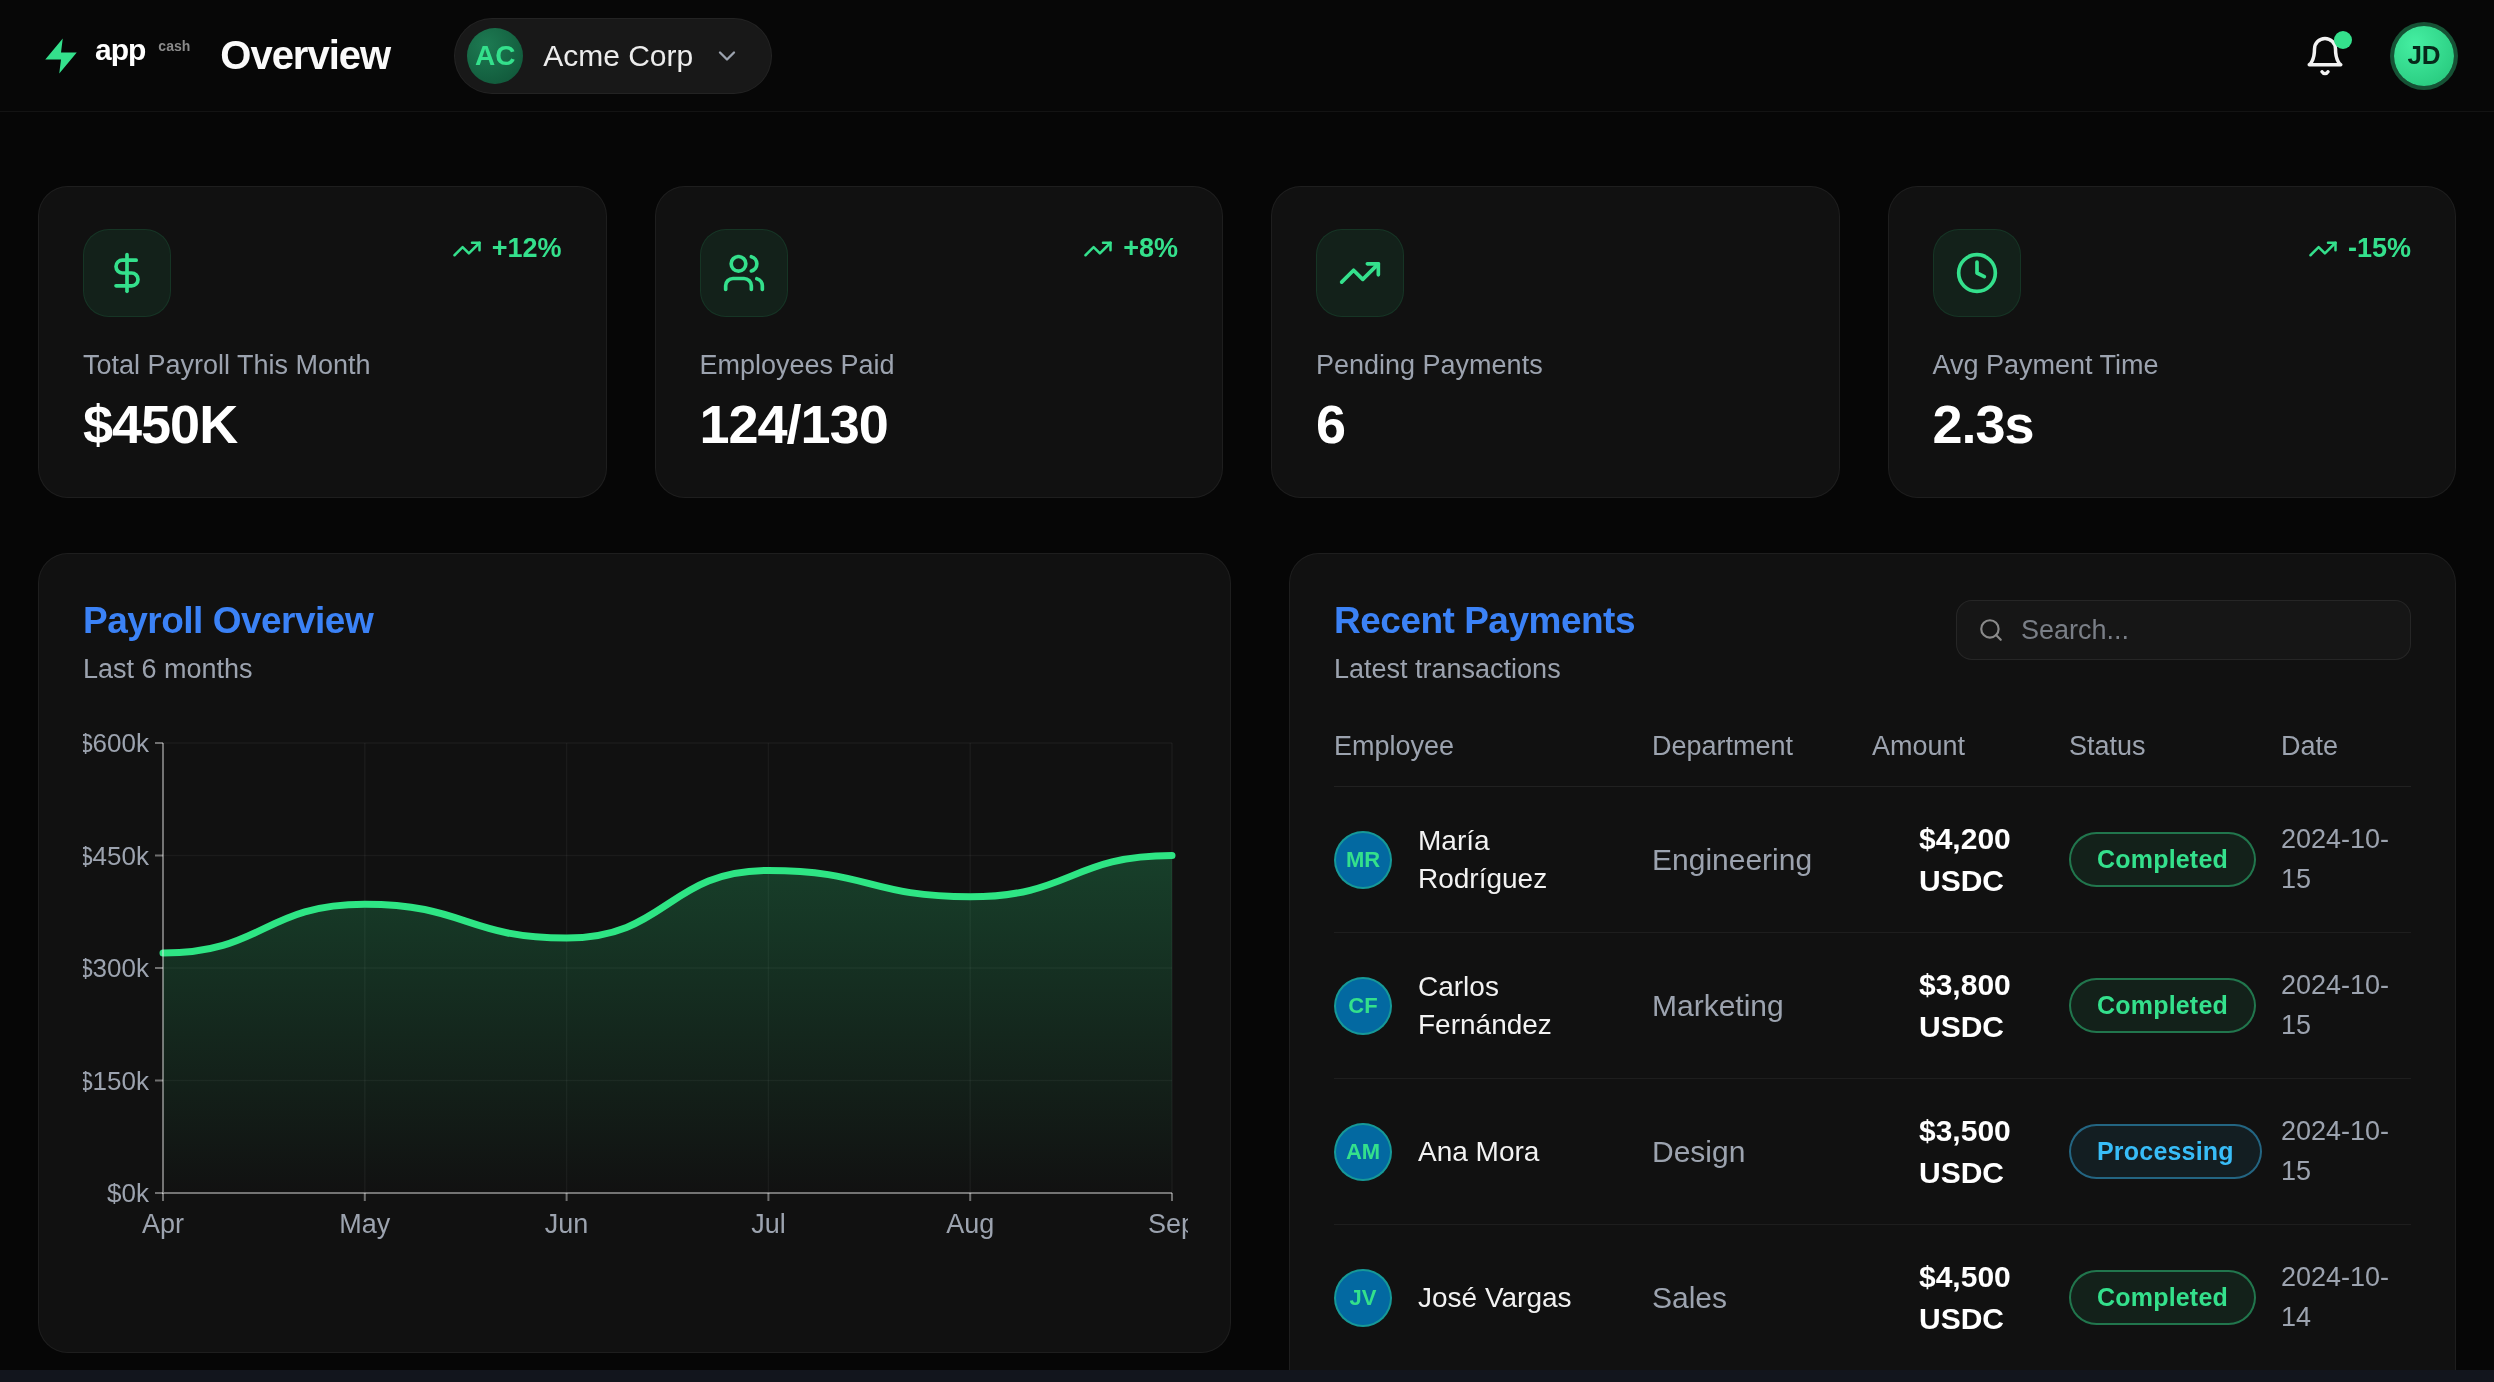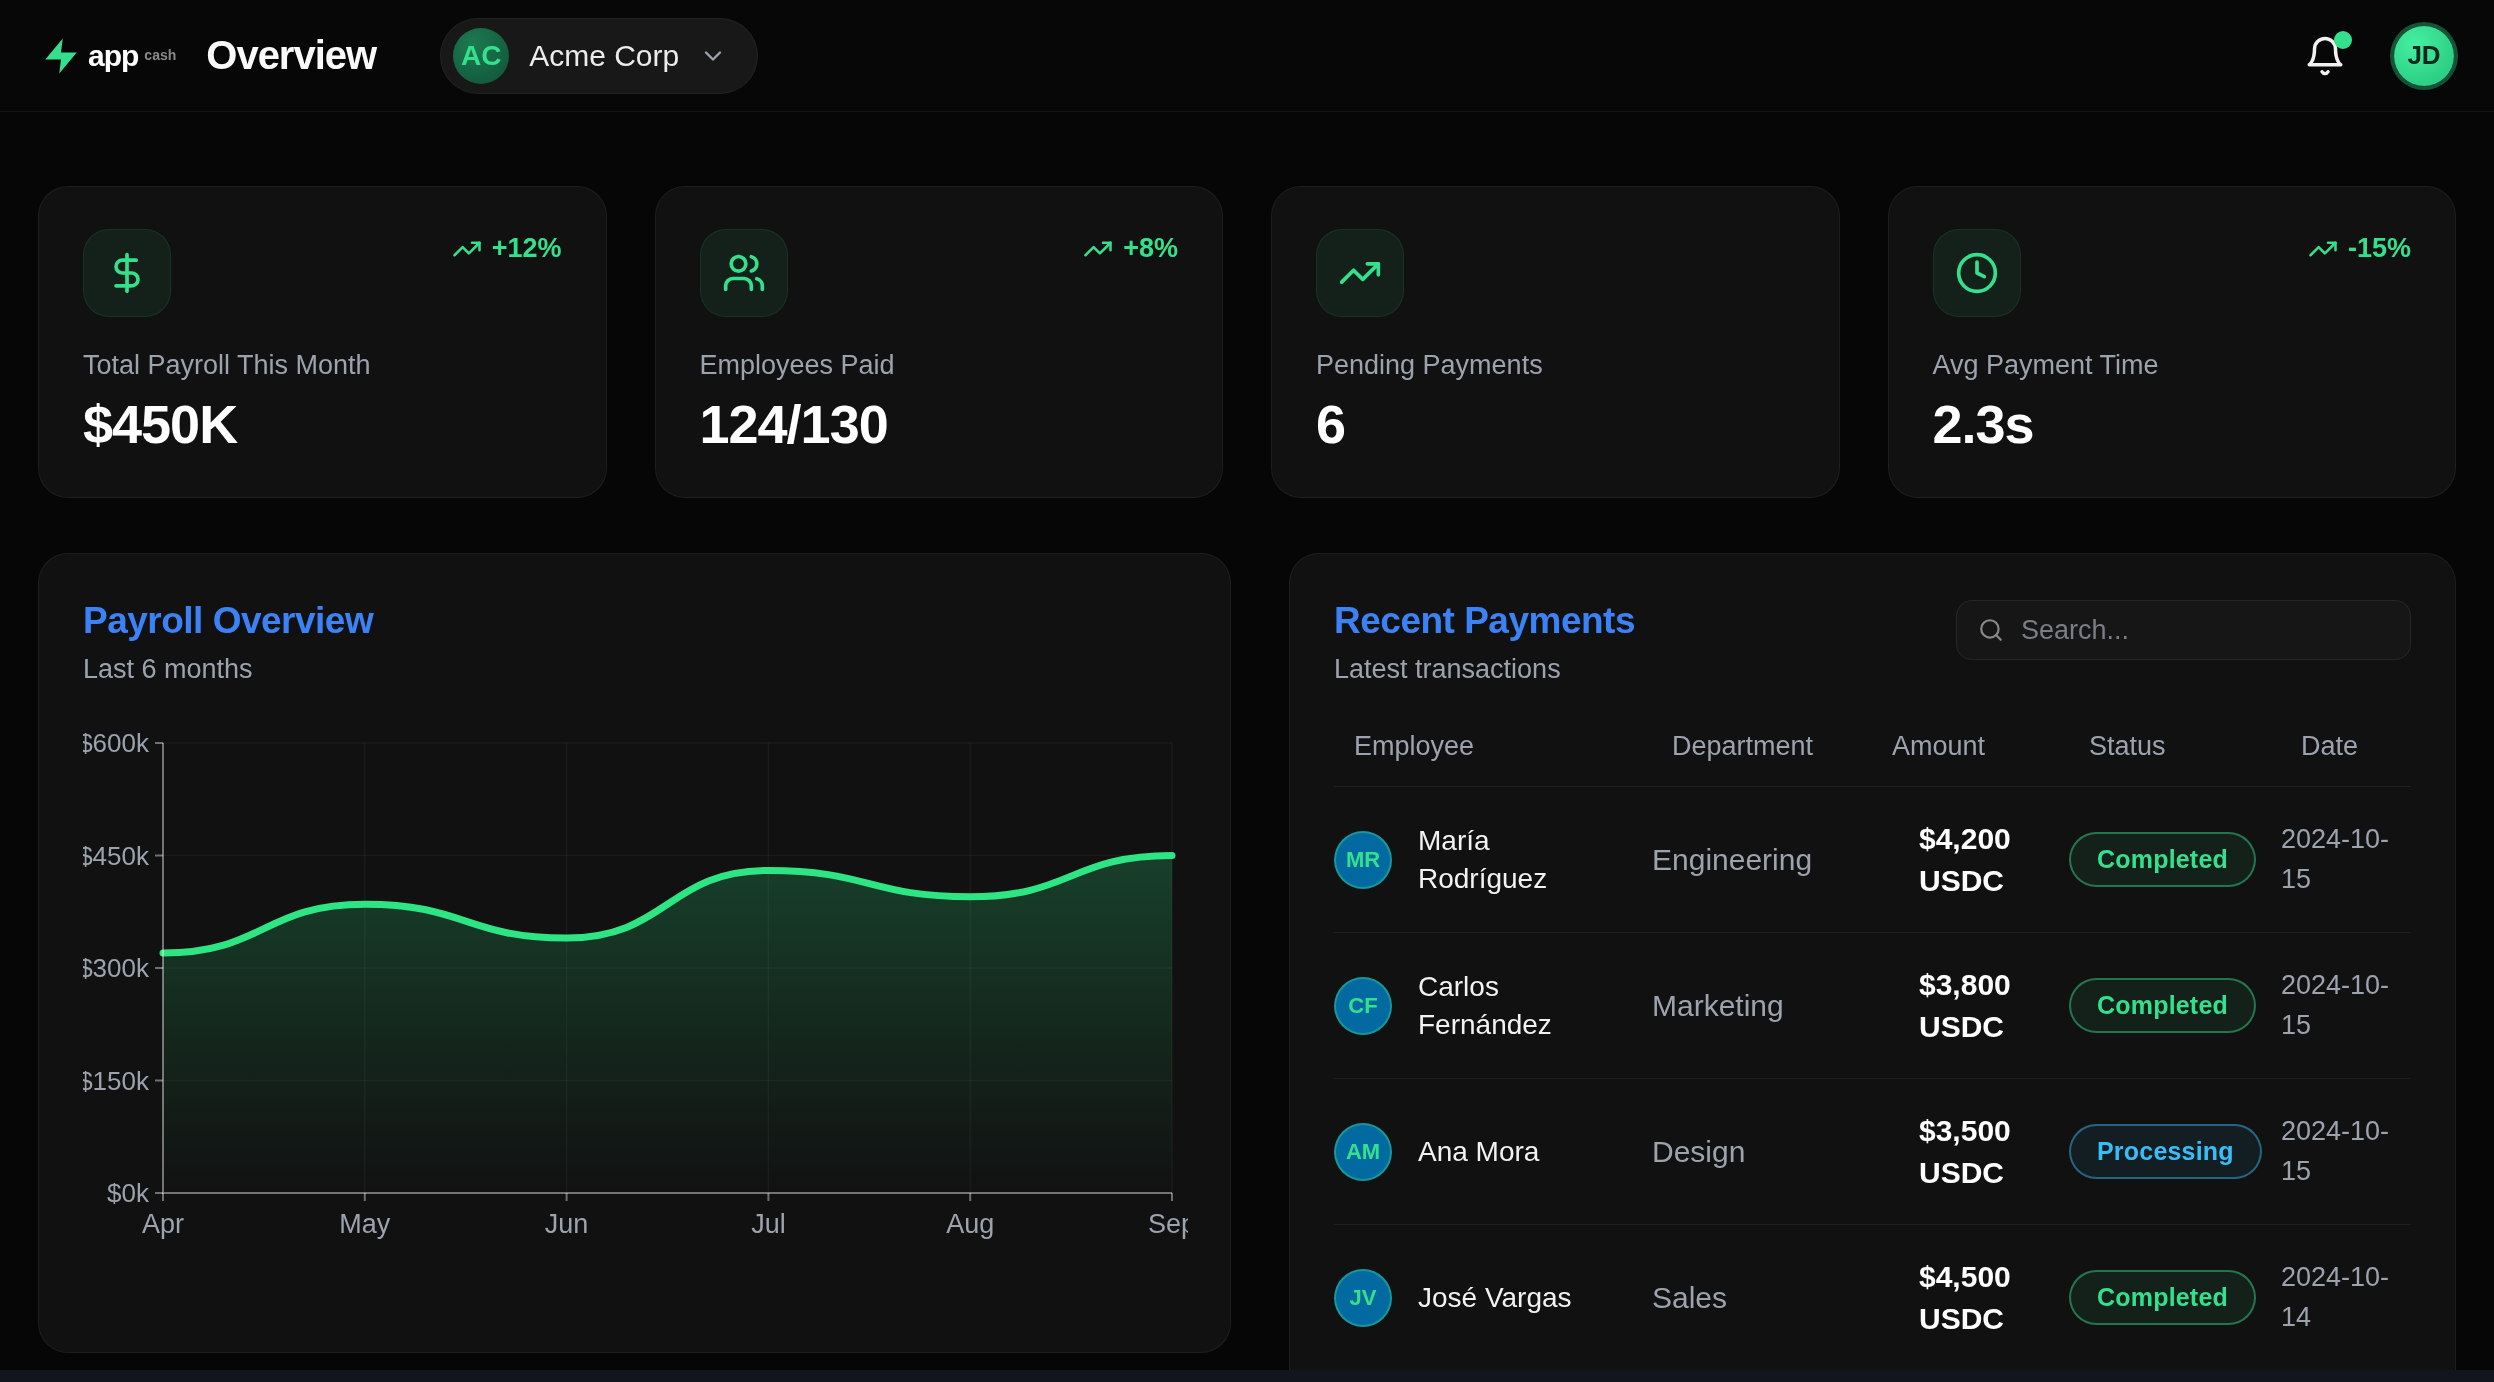--- a/index.html
+++ b/index.html
@@ -19,21 +19,21 @@
     --card-border:rgba(255,255,255,0.055);
   }
 
   
   .header {
     height:112px; display:flex; align-items:center;
     padding:0 40px; border-bottom:1px solid rgba(255,255,255,0.05);
     background:#070707;
   }
   .brand { display:flex; align-items:center; gap:30px; }
-  .logo-mark { display:flex; align-items:center; gap:6px; }
+  .logo-mark { display:flex; align-items:flex-start; gap:13px; }
   .logo-mark svg { width:42px; height:42px; color:var(--accent); }
   .mark-app { font-size:30px; font-weight:bold; color:#fff; letter-spacing:-1px; line-height:1; }
   .mark-cash { font-size:14px; font-weight:bold; color:#8a8a8a; line-height:1.6; }
   .app-title { font-size:40px; font-weight:bold; letter-spacing:-1px; color:#fafafa; }
   .company-pill {
     margin-left:64px; display:flex; align-items:center; gap:20px;
     background:#181818; border:1px solid rgba(255,255,255,0.05);
     border-radius:999px; padding:10px 30px 10px 12px; height:76px; cursor:pointer;
   }
   .company-avatar {
@@ -110,21 +110,21 @@
     font-family:inherit;
   }
   .search-input::placeholder { color:#7a7f87; }
 
   .table { margin-top:46px; }
   .thead, .trow {
     display:grid; grid-template-columns:318px 220px 197px 212px 1fr;
     align-items:center;
   }
   .thead { padding:0 0 24px 0; border-bottom:1px solid rgba(255,255,255,0.07); }
-  .th { font-size:27px; color:var(--muted);margin-left:20px; }
+  .th { font-size:27px; color:var(--muted); }
   .trow { padding:26px 0; min-height:146px; border-bottom:1px solid rgba(255,255,255,0.055); cursor:pointer; }
   .emp-cell { display:flex; align-items:center; gap:26px; }
   .row-avatar {
     flex:none; width:58px; height:58px; border-radius:50%;
     background:#0369a1; border:2px solid rgba(52,224,140,0.4);
     color:var(--accent); font-size:22px; font-weight:bold;
     display:flex; align-items:center; justify-content:center;
   }
   .emp-name { font-size:28px; color:#f2f2f2; line-height:1.35; max-width:200px; }
   .dept { font-size:30px; color:var(--muted); }

